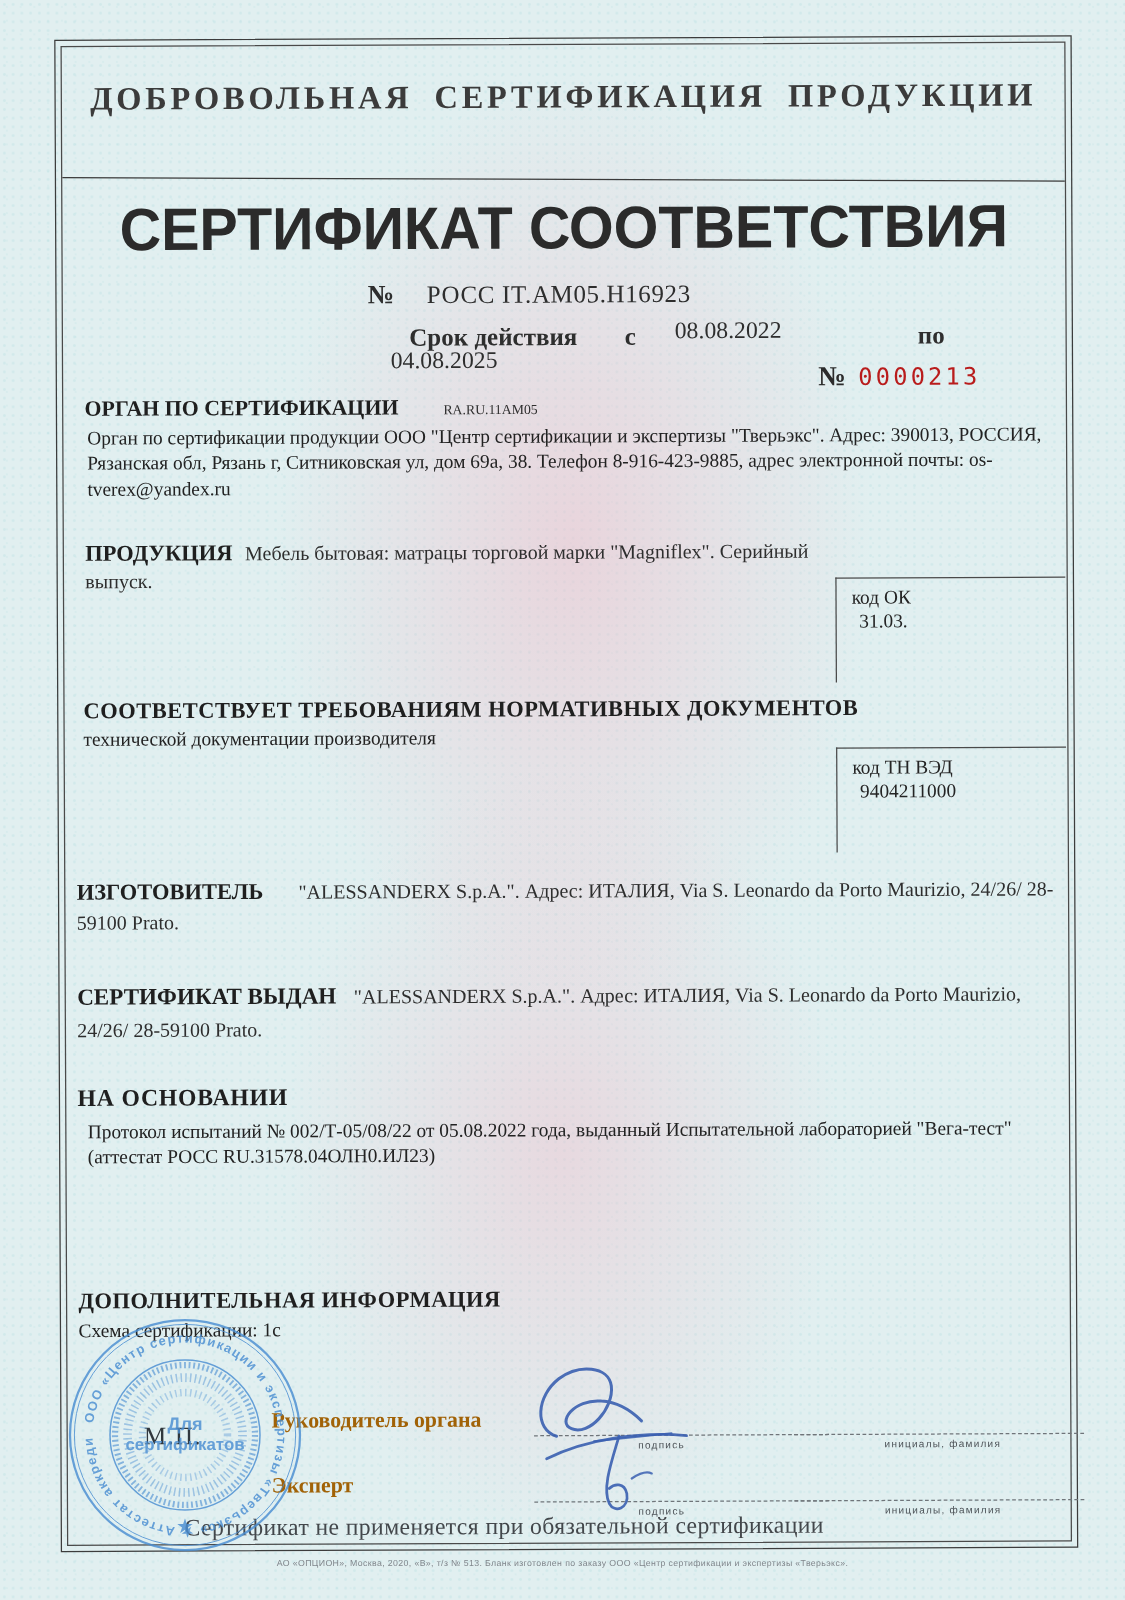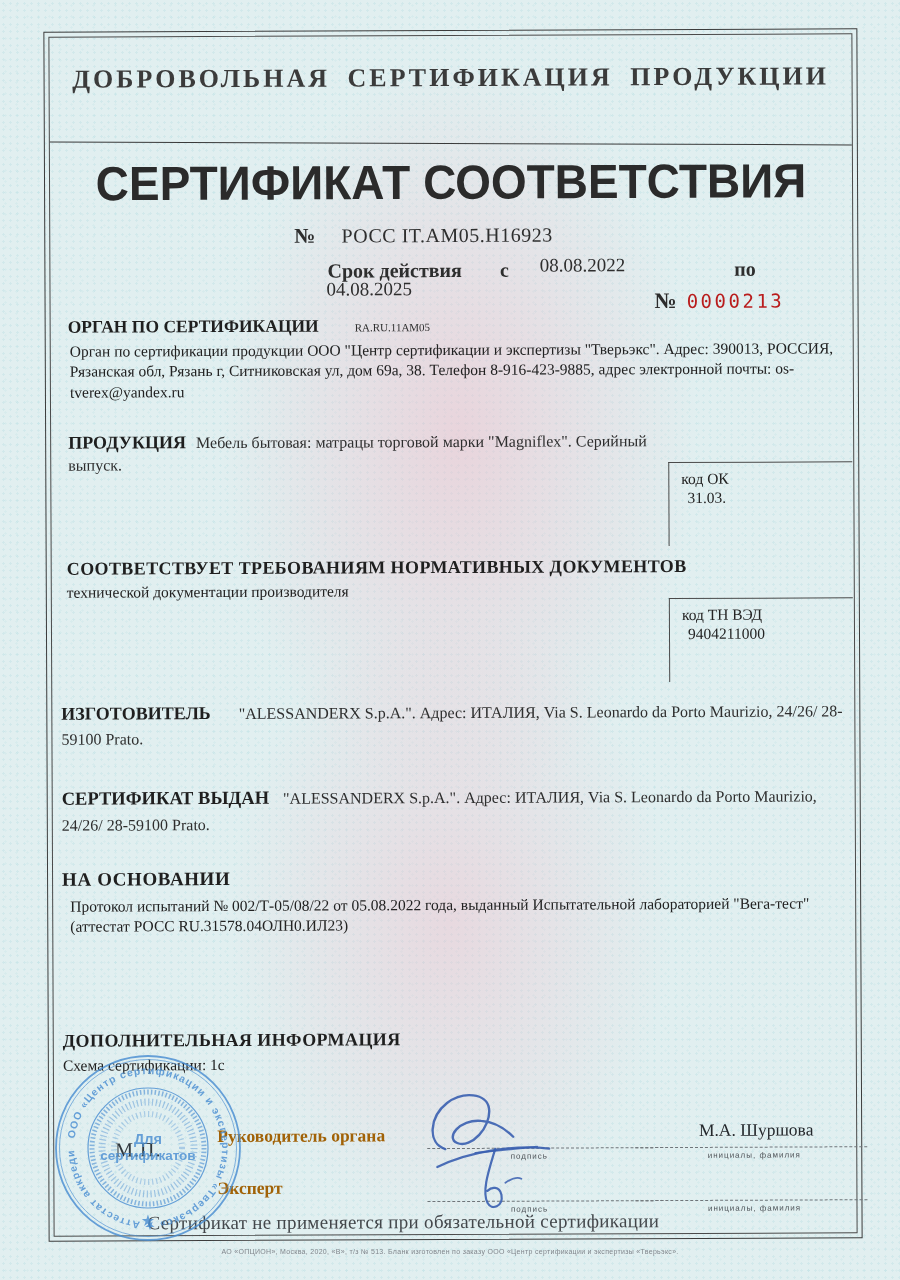--- a/index.html
+++ b/index.html
@@ -33,21 +33,21 @@
     letter-spacing:0;color:#2b2b2b;transform:scaleY(1.04);
   }
   .numrow{left:249px;top:192px;font-size:21px;}
   .numrow .no{font-weight:600;margin-right:26px;}
   .numrow .val{font-size:20px;letter-spacing:.5px;}
   .validity{left:249px;top:228px;font-size:20px;}
   .validity .lbl{font-weight:700;margin-left:33px;}
   .validity .date{position:relative;top:-5px;font-size:19px;}
   .validity .from{margin-left:26px;}
   .validity .po{font-weight:700;margin-left:104px;}
-  .validity .to{margin-left:32px;}
+  .validity .to{margin-left:18px;}
   .serial{left:609px;top:258px;font-size:22px;}
   .serial .no{font-weight:600;color:#2c2c2c;margin-right:10px;}
   .serial .val{font-family:"DejaVu Sans Mono",monospace;font-size:19px;letter-spacing:2.5px;color:#b91c1c;}
   .sec-label{font-weight:700;font-size:17.5px;color:#1f1f1f;}
   .inline-val{font-weight:400;font-size:16px;}
   .para{font-size:15.5px;line-height:1.32;color:#222;}
   .organ{left:22px;top:284px;width:780px;}
   .organ .code{font-size:11px;margin-left:32px;font-weight:400;}
   .organ .para{margin-top:4px;padding-left:2px;}
   .production{left:22px;top:398px;width:600px;font-size:15.5px;line-height:1.35;}
@@ -166,21 +166,20 @@
   <div class="abs additional">
     <div class="sec-label">ДОПОЛНИТЕЛЬНАЯ ИНФОРМАЦИЯ</div>
     <div class="para">Схема сертификации: 1с</div>
   </div>
 
   <div class="abs mp">М.П.</div>
 
   <div class="abs role role-head">Руководитель органа</div>
   <div class="abs sigline sig1line"></div>
   <div class="abs caption cap-sig1">подпись</div>
-  <div class="abs name name-head">М.А. Шуршова</div>
   <div class="abs nameline nl-head"></div>
   <div class="abs caption cap-head">инициалы, фамилия</div>
 
   <div class="abs role role-expert">Эксперт</div>
   <div class="abs sigline sig2line"></div>
   <div class="abs caption cap-sig2">подпись</div>
   <div class="abs nameline nl-expert"></div>
   <div class="abs caption cap-expert">инициалы, фамилия</div>
 
   <div class="abs footnote">Сертификат не применяется при обязательной сертификации</div>

